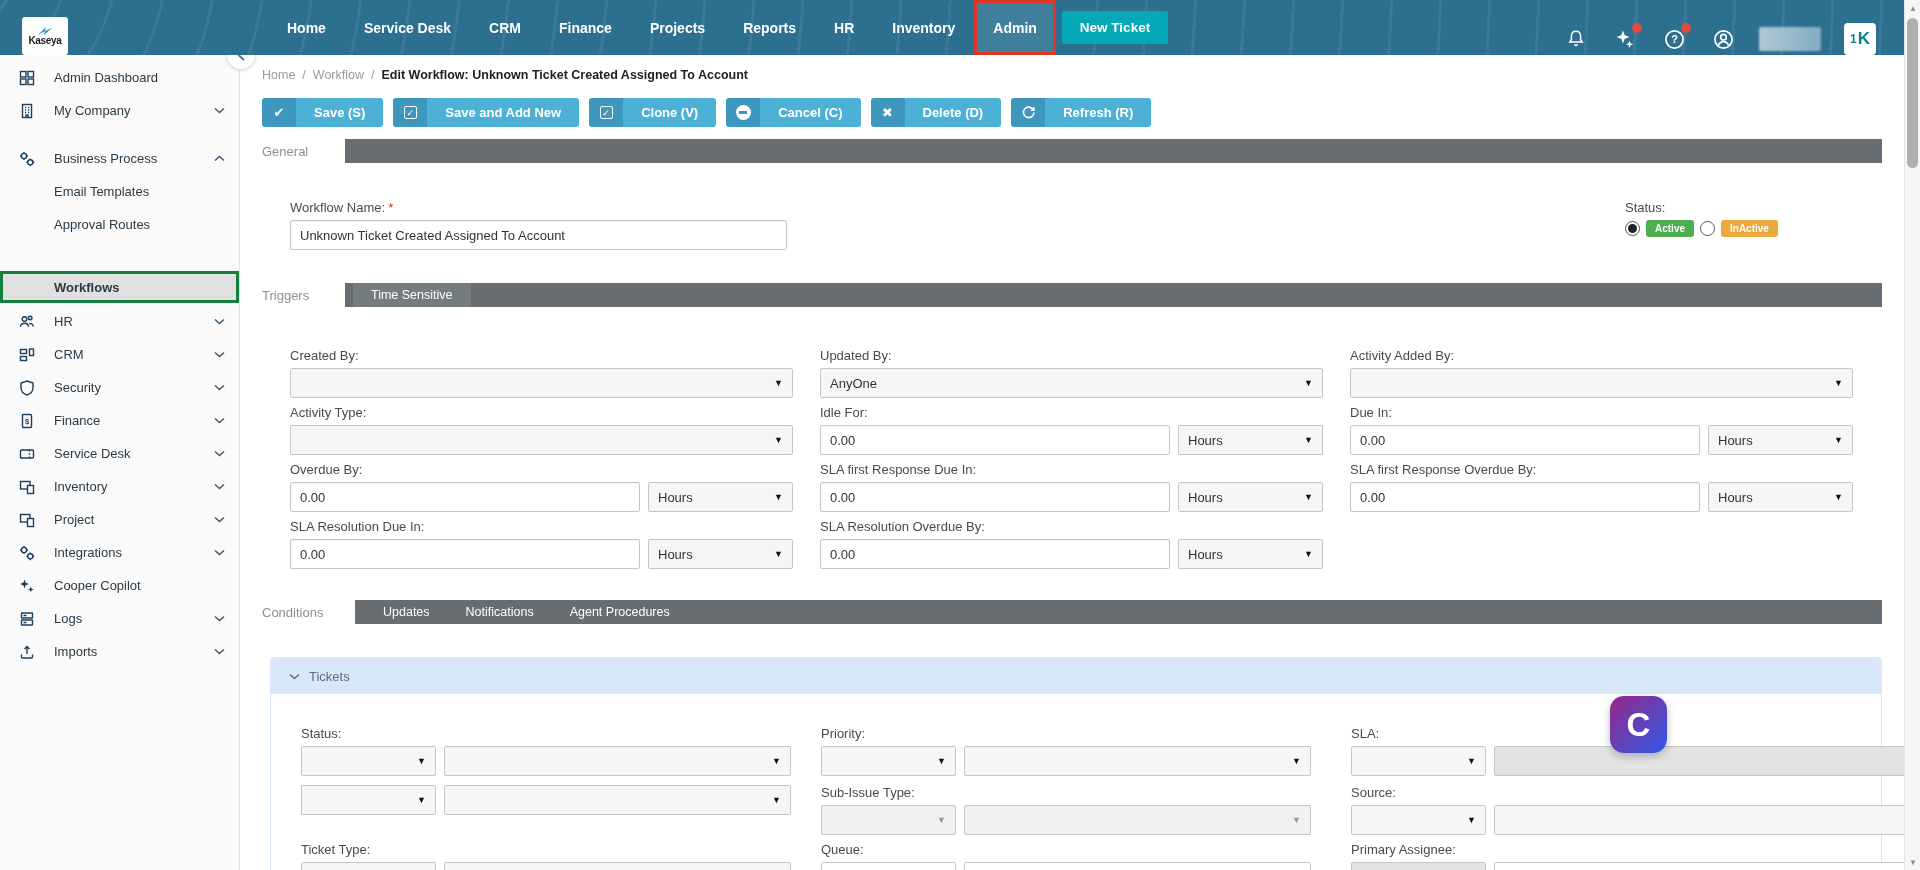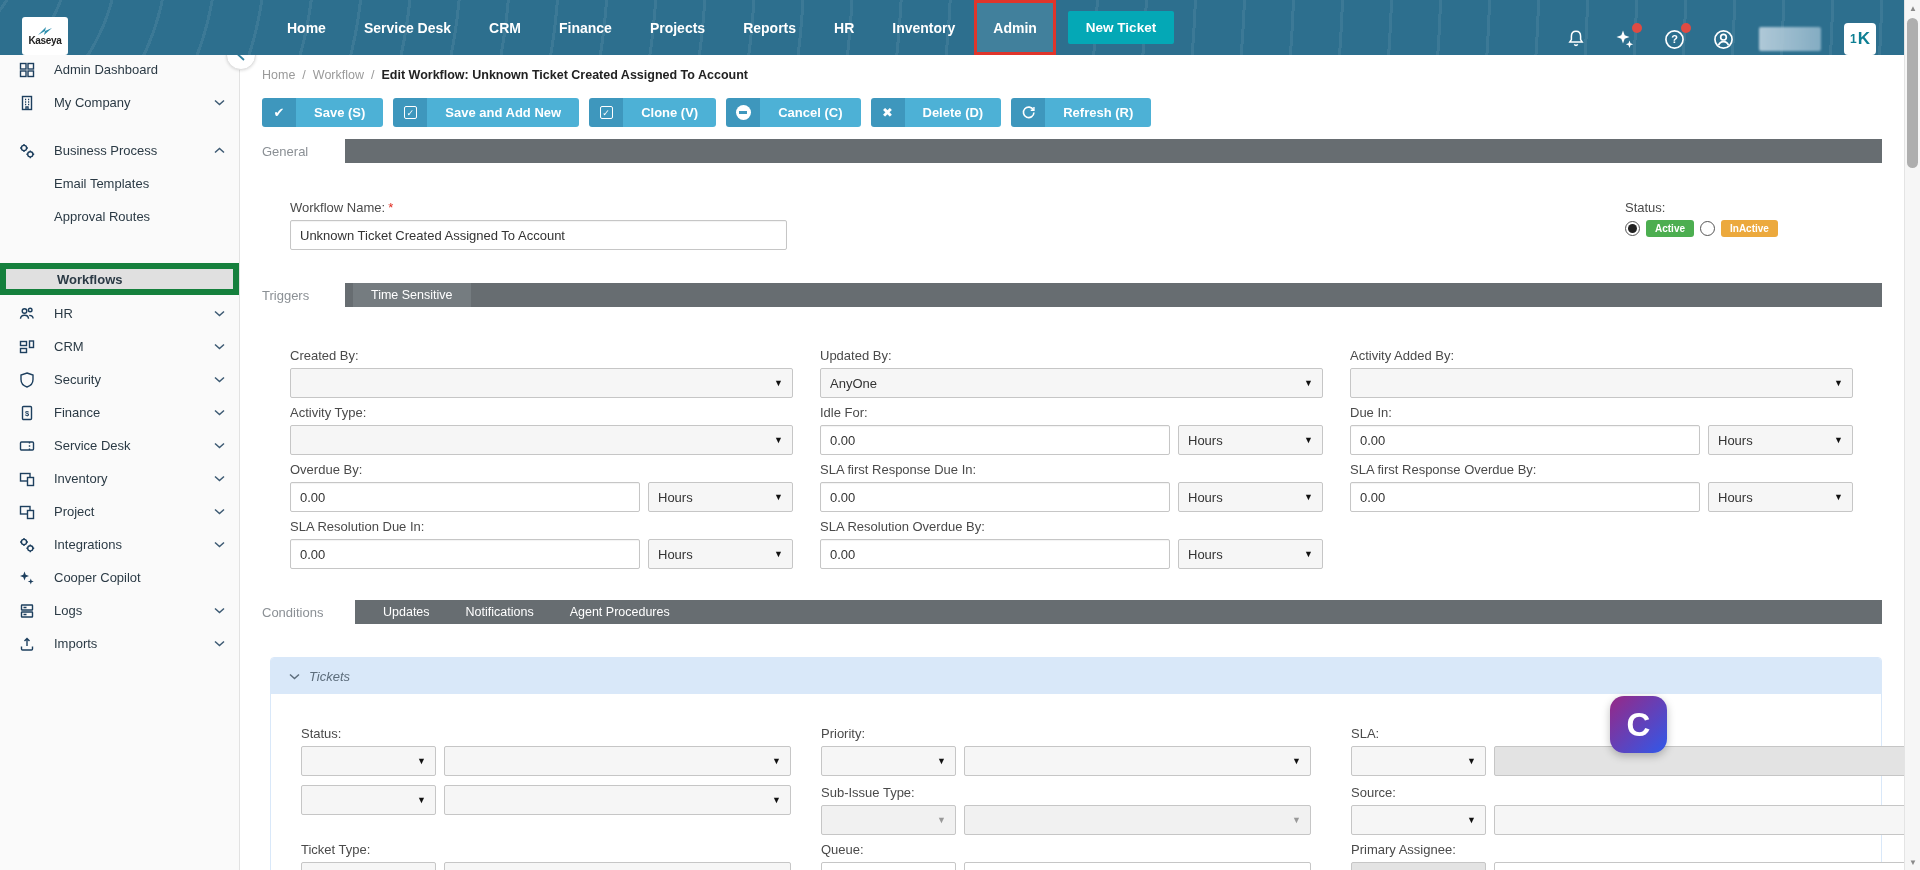--- a/index.html
+++ b/index.html
@@ -13,21 +13,21 @@
       transparent 0 46px, rgba(255,255,255,.07) 46px 49px); }
   .logo-box { margin-left:22px; width:46px; height:38px; background:#fff;
     border-radius:3px; display:flex; flex-direction:column; align-items:center;
     justify-content:center; line-height:1; }
   .logo-arrow { width:16px; height:10px; }
   .logo-text { font-size:10px; font-weight:700; color:#222; letter-spacing:-.3px; }
   .nav-items { display:flex; align-items:center; margin-left:200px; height:100%; }
   .nav-item { color:#fff; font-size:14px; font-weight:600; padding:0 19px;
     height:100%; display:flex; align-items:center; cursor:pointer; }
   .nav-item.active { background:#41809c; border:3px solid #e0352b; padding:0 16px; }
-  .new-ticket { margin-left:12px; background:#04a8b6; color:#fff; font-size:13.5px;
+  .new-ticket { margin-left:6px; background:#04a8b6; color:#fff; font-size:13.5px;
     font-weight:700; padding:9px 18px; border:none; border-radius:2px; cursor:pointer; }
   .nav-right { margin-left:auto; display:flex; align-items:center; gap:23px;
     padding-right:28px; }
   .nav-ico { position:relative; width:26px; height:26px; display:flex;
     align-items:center; justify-content:center; }
   .red-dot { position:absolute; top:-3px; right:-4px; width:10px; height:10px;
     border-radius:50%; background:#df4b43; }
   .user-chip { width:62px; height:24px; border-radius:2px;
     background:linear-gradient(90deg,#b5cddc,#8fb4c8 60%,#3f7democratic 100%);
     background:linear-gradient(90deg,#bed3e0,#8db3c8); filter:blur(1.2px); opacity:.9; }
@@ -40,27 +40,27 @@
   .scrollbar { position:absolute; right:0; top:0; width:16px; height:870px;
     background:#f6f6f6; border-left:1px solid #e4e4e4; z-index:30; }
   .sb-arrow { width:16px; height:16px; display:flex; align-items:center;
     justify-content:center; font-size:8px; color:#8a8a8a; }
   .sb-arrow.down { position:absolute; bottom:0; }
   .sb-thumb { position:absolute; top:18px; left:2px; width:11px; height:150px;
     background:#aeaeae; border-radius:6px; }
 
   
   .sidebar { position:absolute; left:0; top:55px; width:240px; height:815px;
-    background:#fafafa; border-right:1px solid #e2e2e2; z-index:10; }
+    background:#fafafa; border-right:1px solid #e2e2e2; z-index:10; padding-top:8px; }
   .side-item { display:flex; align-items:center; height:29px; padding:0 14px 0 18px;
     margin-bottom:4px; font-size:13px; color:#2b3a45; cursor:pointer; }
   .side-item .side-icon { width:20px; height:18px; margin-right:16px; flex:none; }
   .side-item.sub { padding-left:54px;align-items:center; }
   .side-item.bold { font-weight:400;margin-top:19px; }
-  .side-item.selected { background:#e0e0e0; border:6px solid #15803d;
+  .side-item.selected { background:#e0e0e0; border:3px solid #15803d;
     font-weight:700; height:32px; padding-left:51px;margin-top:32px; }
   .side-chev { margin-left:auto; display:flex; }
   .collapse-btn { position:absolute; left:226px; top:40px; width:30px; height:30px;
     background:#fff; border:1px solid #e0e0e0; border-radius:50%; z-index:15;
     display:flex; align-items:center; justify-content:center; cursor:pointer;
     box-shadow:0 1px 3px rgba(0,0,0,.12); }
 
   
   .content { position:absolute; left:240px; top:55px; width:1664px; height:815px;
     background:#fff; overflow:hidden; }
@@ -113,21 +113,21 @@
   .radio.on:after { content:""; width:9px; height:9px; border-radius:50%; background:#222; }
   .badge { font-size:10px; font-weight:700; color:#fff; padding:3px 9px;
     border-radius:3px; }
   .badge.green { background:#4cae50; }
   .badge.orange { background:#eca93d; }
 
   .tickets-panel { position:absolute; left:30px; top:602px; width:1612px;
     height:240px; border:1px solid #d9e8f9; border-radius:4px; background:#fff; }
   .tickets-head { height:36px; background:#d9e8f9; border-radius:3px 3px 0 0;
     display:flex; align-items:center; padding-left:18px; gap:9px; font-size:13px;
-    color:#5d6d7c; cursor:pointer;font-style:italic; }
+    color:#5d6d7c; cursor:pointer; }
 
   .copilot-fab { position:absolute; left:1370px; top:641px; width:57px; height:57px;
     border-radius:14px; background:linear-gradient(135deg,#8d2d90 10%,#3a54e0 90%);
     color:#fff; display:flex; align-items:center; justify-content:center;
     font-size:33px; font-weight:700; z-index:6; cursor:pointer;
     box-shadow:0 3px 8px rgba(0,0,0,.25); }
 </style>
 </head>
 <body>
 

